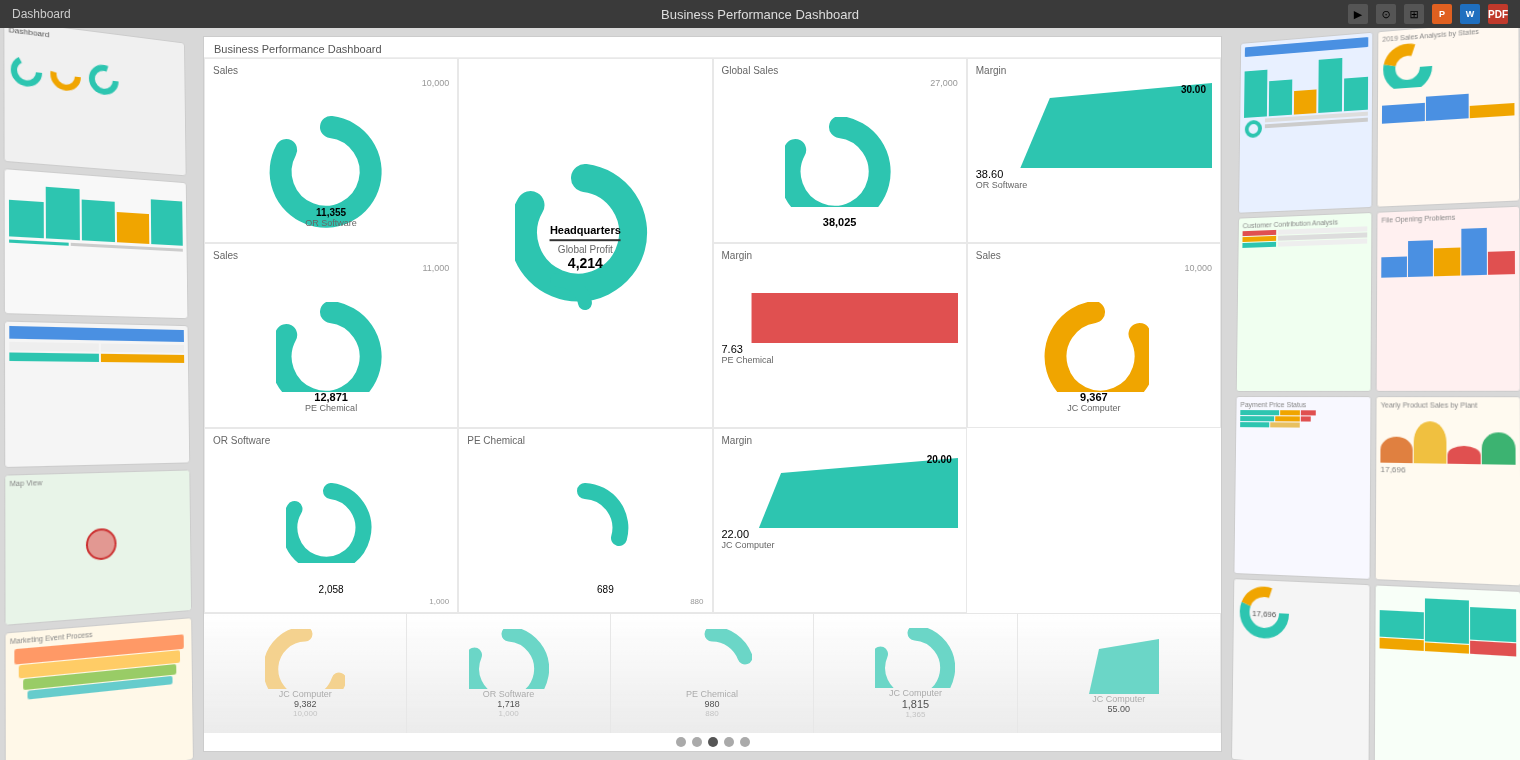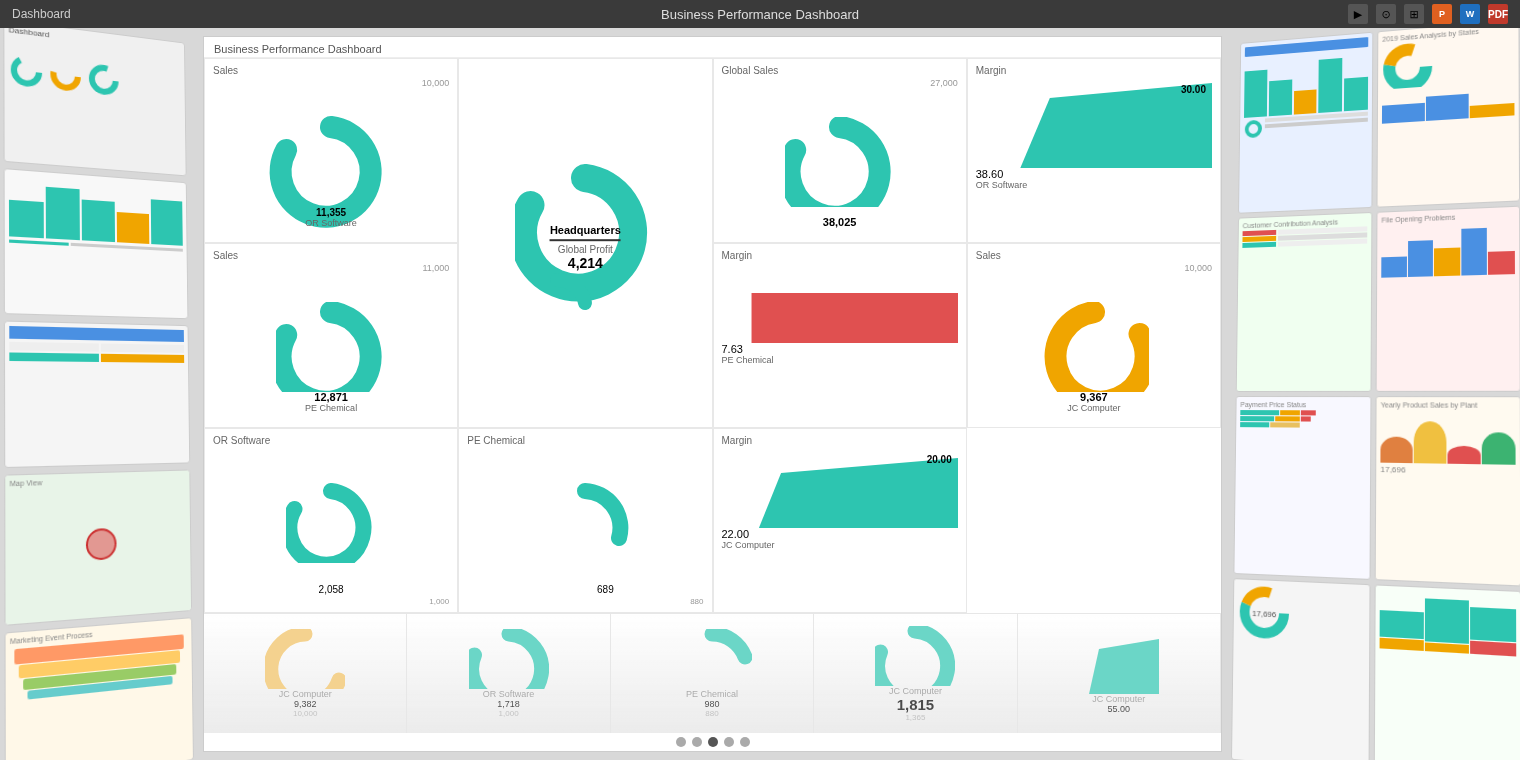--- a/index.html
+++ b/index.html
@@ -483,21 +483,21 @@
             </svg>
           <div style="font-size:9px;color:#888;">PE Chemical</div>
           <div style="font-size:9px;">980</div>
           <div style="font-size:8px;color:#aaa;">880</div>
         </div>
         <div class="strip-cell">
           <svg width="80" height="60" viewBox="0 0 80 60">
               <path d="M40,5 A35,35 0 1,1 5.5,26" fill="none" stroke="#2dc5b0" stroke-width="15" stroke-linecap="round"></path>
             </svg>
           <div style="font-size:9px;color:#888;">JC Computer</div>
-          <div style="font-size:15px;font-weight:bold;">1,815</div>
+          <div style="font-size:11px;">1,815</div>
           <div style="font-size:8px;color:#aaa;">1,365</div>
         </div>
         <div class="strip-cell">
           <svg width="80" height="60" viewBox="0 0 80 60">
               <polygon points="10,60 20,15 80,5 80,60" fill="#2dc5b0"></polygon>
             </svg>
           <div style="font-size:9px;color:#888;">JC Computer</div>
           <div style="font-size:9px;">55.00</div>
         </div>
       </div>

